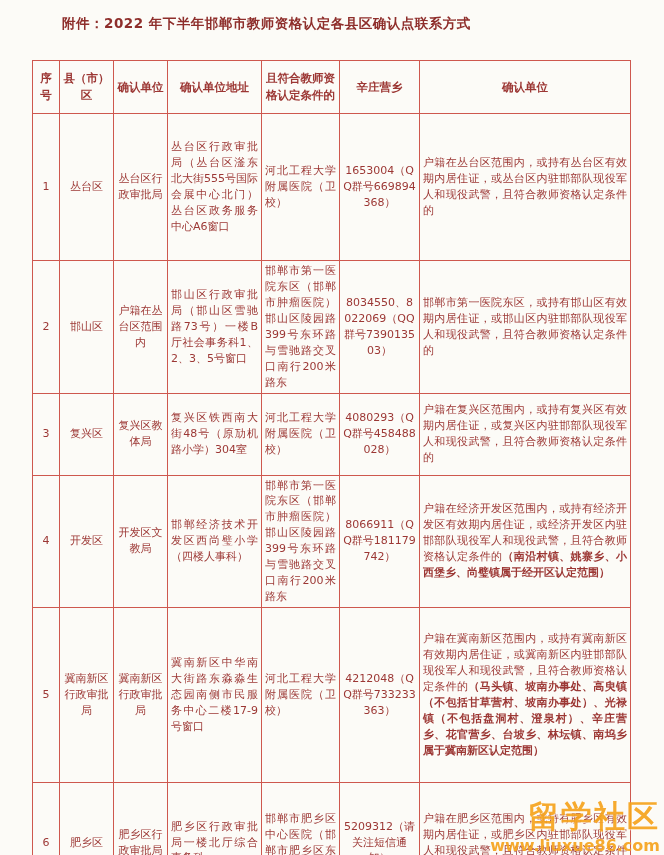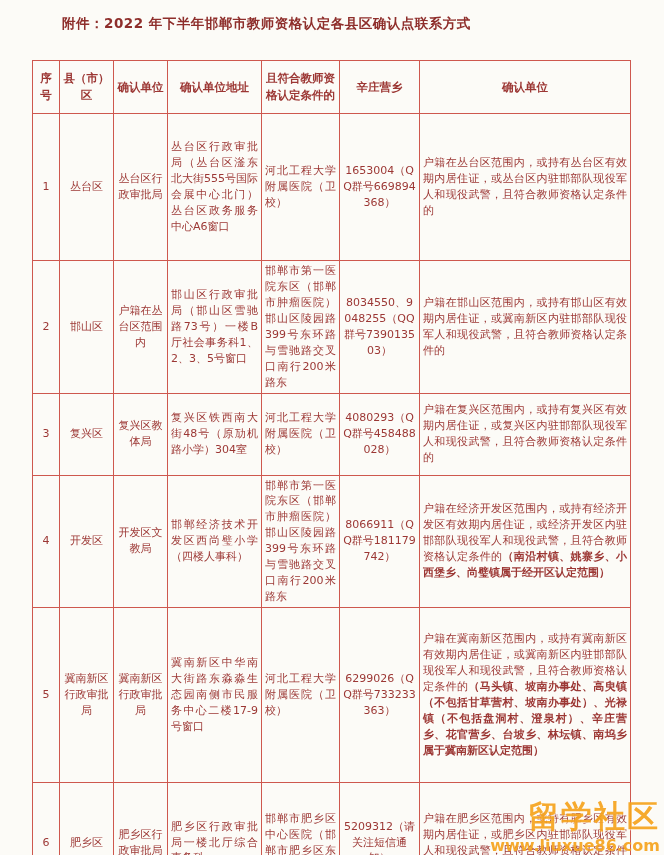--- a/index.html
+++ b/index.html
@@ -85,22 +85,22 @@
         <td class="j">河北工程大学附属医院（卫校）</td>
         <td class="c">1653004（QQ群号669894368）</td>
         <td class="scope"><span>户籍在丛台区范围内，或持有丛台区有效期内居住证，或丛台区内驻邯部队现役军人和现役武警，且符合教师资格认定条件的</span><span class="b"></span></td>
       </tr>
       <tr class="r2">
         <td class="c">2</td>
         <td class="c">邯山区</td>
         <td class="c">户籍在丛台区范围内</td>
         <td class="j">邯山区行政审批局（邯山区雪驰路73号）一楼B厅社会事务科1、2、3、5号窗口</td>
         <td class="j">邯郸市第一医院东区（邯郸市肿瘤医院）邯山区陵园路399号东环路与雪驰路交叉口南行200米路东</td>
-        <td class="c">8034550、9048255（QQ群号739013503）</td>
-        <td class="scope"><span>户籍在邯山区范围内，或持有邯山区有效期内居住证，或冀南新区内驻邯部队现役军人和现役武警，且符合教师资格认定条件的</span><span class="b"></span></td>
+        <td class="c">8034550、8022069（QQ群号739013503）</td>
+        <td class="scope"><span>邯郸市第一医院东区，或持有邯山区有效期内居住证，或邯山区内驻邯部队现役军人和现役武警，且符合教师资格认定条件的</span><span class="b"></span></td>
       </tr>
       <tr class="r3">
         <td class="c">3</td>
         <td class="c">复兴区</td>
         <td class="c">复兴区教体局</td>
         <td class="j">复兴区铁西南大街48号（原劢机路小学）304室</td>
         <td class="j">河北工程大学附属医院（卫校）</td>
         <td class="c">4080293（QQ群号458488028）</td>
         <td class="scope"><span>户籍在复兴区范围内，或持有复兴区有效期内居住证，或复兴区内驻邯部队现役军人和现役武警，且符合教师资格认定条件的</span><span class="b"></span></td>
       </tr>
@@ -112,21 +112,21 @@
         <td class="j">邯郸市第一医院东区（邯郸市肿瘤医院）邯山区陵园路399号东环路与雪驰路交叉口南行200米路东</td>
         <td class="c">8066911（QQ群号181179742）</td>
         <td class="scope"><span>户籍在经济开发区范围内，或持有经济开发区有效期内居住证，或经济开发区内驻邯部队现役军人和现役武警，且符合教师资格认定条件的</span><span class="b">（南沿村镇、姚寨乡、小西堡乡、尚璧镇属于经开区认定范围）</span></td>
       </tr>
       <tr class="r5">
         <td class="c">5</td>
         <td class="c">冀南新区行政审批局</td>
         <td class="c">冀南新区行政审批局</td>
         <td class="j">冀南新区中华南大街路东淼淼生态园南侧市民服务中心二楼17-9号窗口</td>
         <td class="j">河北工程大学附属医院（卫校）</td>
-        <td class="c">6299026（QQ群号733233363）</td>
+        <td class="c">4212048（QQ群号733233363）</td>
         <td class="scope"><span>户籍在冀南新区范围内，或持有冀南新区有效期内居住证，或冀南新区内驻邯部队现役军人和现役武警，且符合教师资格认定条件的</span><span class="b">（马头镇、坡南办事处、高臾镇（不包括甘草营村、坡南办事处）、光禄镇（不包括盘洞村、澄泉村）、辛庄营乡、花官营乡、台坡乡、林坛镇、南坞乡属于冀南新区认定范围）</span></td>
       </tr>
       <tr class="r6">
         <td class="c">6</td>
         <td class="c">肥乡区</td>
         <td class="c">肥乡区行政审批局</td>
         <td class="j">肥乡区行政审批局一楼北厅综合事务科</td>
         <td class="j">邯郸市肥乡区中心医院（邯郸市肥乡区东坡街106号）</td>
         <td class="c">5209312（请关注短信通知）</td>
         <td class="scope"><span>户籍在肥乡区范围内，或持有肥乡区有效期内居住证，或肥乡区内驻邯部队现役军人和现役武警，且符合教师资格认定条件的</span><span class="b"></span></td>

